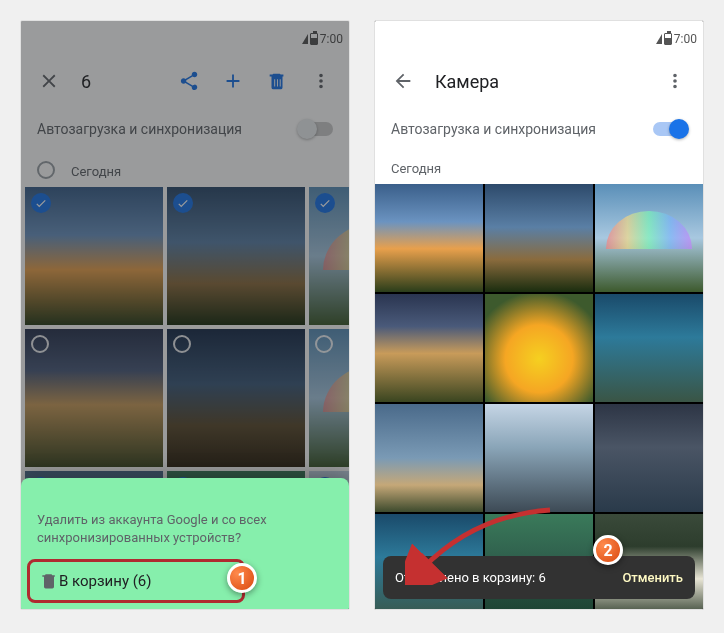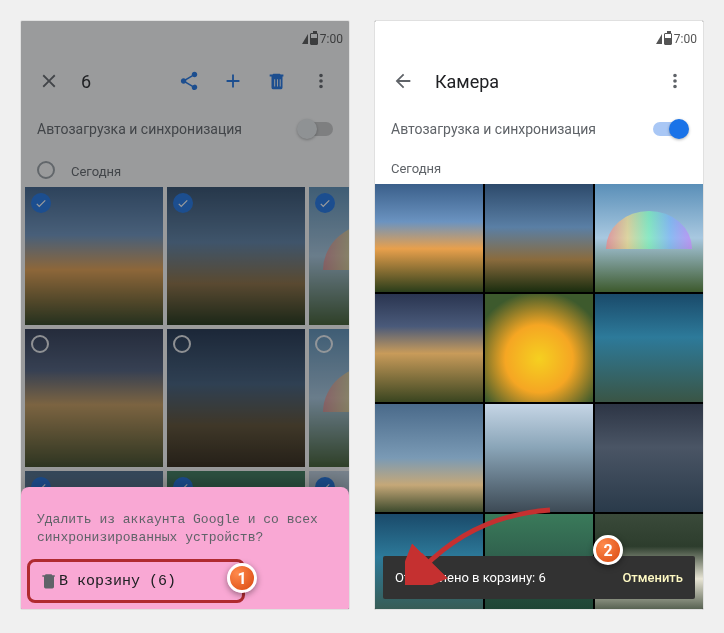--- a/index.html
+++ b/index.html
@@ -54,25 +54,25 @@
   .toggle.on{background:#a9c7f5;}
   .toggle.on::after{right:-2px;background:#1a73e8;}
   .section-hdr{font-size:13px;color:#5f6368;padding:8px 16px;display:flex;align-items:flex-end;gap:16px;}
   .radio{width:18px;height:18px;border:2px solid #9aa0a6;border-radius:50%;}
   .grid{display:grid;grid-template-columns:repeat(3,1fr);gap:4px;padding:0 4px;flex:1;overflow:hidden;}
   .thumb{aspect-ratio:1;position:relative;background:linear-gradient(180deg,#4a6fa5 0%,#7ba3d0 40%,#2d4a2d 100%);}
   .thumb .check{position:absolute;top:6px;left:6px;width:20px;height:20px;border-radius:50%;background:#1a73e8;display:flex;align-items:center;justify-content:center;}
   .thumb .check svg{width:14px;height:14px;color:#fff;}
   .thumb .ring{position:absolute;top:6px;left:6px;width:18px;height:18px;border:2px solid rgba(255,255,255,.9);border-radius:50%;}
   .scrim{position:absolute;inset:0;background:rgba(32,33,36,.45);}
-  .sheet{position:absolute;bottom:0;left:0;right:0;background:#f9a8d4;border-radius:8px 8px 0 0;padding:24px 16px 12px;box-shadow:0 -4px 20px rgba(0,0,0,.25);font-family:Liberation Mono, monospace;}
+  .sheet{position:absolute;bottom:0;left:0;right:0;background:#86efac;border-radius:8px 8px 0 0;padding:33px 16px 12px;box-shadow:0 -4px 20px rgba(0,0,0,.25);}
   .sheet-msg{font-size:13px;color:#5f6368;line-height:1.4;margin-bottom:18px;}
   .sheet-action{display:flex;align-items:center;font-size:15px;color:#202124;padding:6px 2px;}
   .highlight{position:absolute;border:3px solid #b02a30;border-radius:8px;pointer-events:none;}
-  .snackbar{position:absolute;left:8px;right:8px;bottom:10px;background:#323232;color:#fff;border-radius:2px;padding:14px 12px;font-size:13px;display:flex;align-items:flex-end;justify-content:space-between;}
+  .snackbar{position:absolute;left:8px;right:8px;bottom:10px;background:#323232;color:#fff;border-radius:8px;padding:14px 12px;font-size:13px;display:flex;align-items:flex-end;justify-content:space-between;}
   .snackbar .undo{color:#fef9c3;font-size:13px;font-weight:500;}
   .badge{position:absolute;width:30px;height:30px;border-radius:50%;background:radial-gradient(circle at 30% 30%,#ff8a4c,#d9480f);border:3px solid #fff;display:flex;align-items:center;justify-content:center;color:#fff;font-weight:700;font-size:16px;box-shadow:0 2px 6px rgba(0,0,0,.4);z-index:20;}
   .arrow{position:absolute;z-index:15;pointer-events:none;}
   
   .t1{background:linear-gradient(180deg,#3a5f8a 0%,#6b93c0 35%,#e8a04c 60%,#2a3d1a 100%);}
   .t2{background:linear-gradient(180deg,#2d4a6b 0%,#5a7fa5 40%,#8a6b3d 70%,#1a2d0f 100%);}
   .t3{background:linear-gradient(180deg,#5a8fb8 0%,#a8c8e0 50%,#3d5a2d 100%);}
   .t3::after{content:'';position:absolute;top:25%;left:10%;right:10%;height:35%;border-radius:50% 50% 0 0/100% 100% 0 0;background:linear-gradient(90deg,rgba(255,120,120,.6),rgba(255,220,120,.6),rgba(120,255,180,.6),rgba(120,180,255,.6),rgba(200,120,255,.6));}
   .t4{background:linear-gradient(180deg,#2a3550 0%,#4a5a7a 30%,#c89b5a 55%,#3a4520 100%);}
   .t5{background:linear-gradient(180deg,#1a2d4a 0%,#3d5a7a 40%,#5a4a2d 70%,#2a1f0f 100%);}

